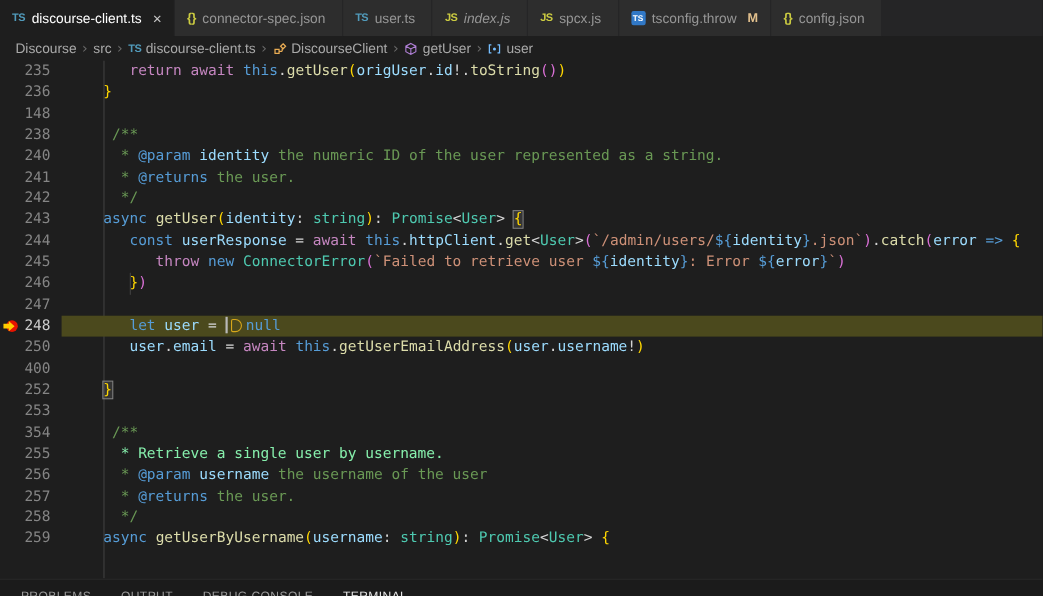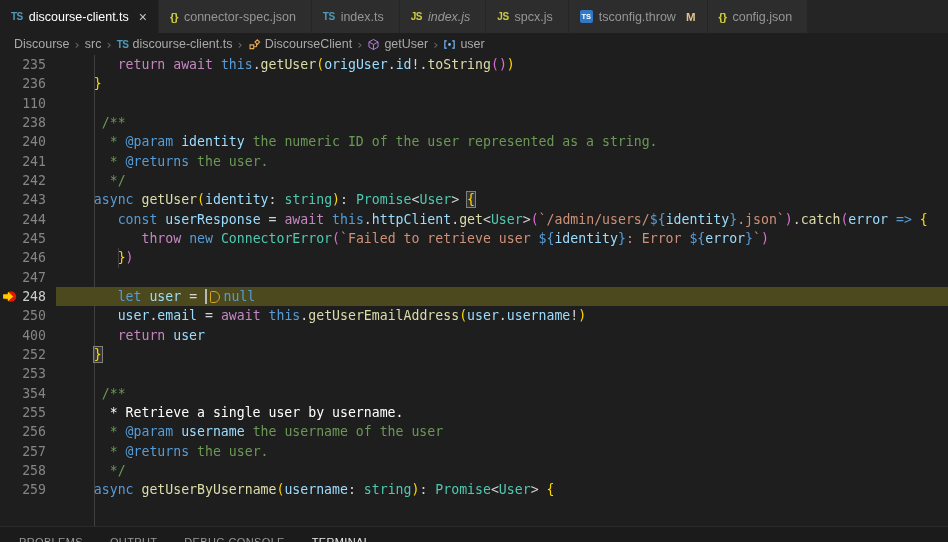--- a/index.html
+++ b/index.html
@@ -87,21 +87,21 @@
       <span class="fi fi-ts">TS</span>
       <span class="tab-label">discourse-client.ts</span>
       <span class="tab-close">×</span>
     </div>
     <div class="tab">
       <span class="fi fi-json">{}</span>
       <span class="tab-label">connector-spec.json</span>
     </div>
     <div class="tab">
       <span class="fi fi-ts">TS</span>
-      <span class="tab-label">index.ts</span>
+      <span class="tab-label">user.ts</span>
     </div>
     <div class="tab preview">
       <span class="fi fi-js">JS</span>
       <span class="tab-label">index.js</span>
     </div>
     <div class="tab">
       <span class="fi fi-js">JS</span>
       <span class="tab-label">spcx.js</span>
     </div>
     <div class="tab">
@@ -157,40 +157,40 @@
       </span>
       <span>user</span>
     </span>
   </div>
 <div class="editor" id="editor">
   <div class="guide" style="left:93.8px;top:0;height:471px;"></div>
   <div class="guide" style="left:117.6px;top:193px;height:20px;"></div>
   <div id="code">
       <div class="cl"><span class="ln">235</span><span class="ctext"><span style="color: rgb(212, 212, 212);">      </span><span style="color: rgb(197, 134, 192);">return</span><span style="color: rgb(212, 212, 212);"> </span><span style="color: rgb(197, 134, 192);">await</span><span style="color: rgb(212, 212, 212);"> </span><span style="color: rgb(86, 156, 214);">this</span><span style="color: rgb(212, 212, 212);">.</span><span style="color: rgb(220, 220, 170);">getUser</span><span style="color: rgb(255, 215, 0);">(</span><span style="color: rgb(156, 220, 254);">origUser</span><span style="color: rgb(212, 212, 212);">.</span><span style="color: rgb(156, 220, 254);">id</span><span style="color: rgb(212, 212, 212);">!.</span><span style="color: rgb(220, 220, 170);">toString</span><span style="color: rgb(218, 112, 214);">()</span><span style="color: rgb(255, 215, 0);">)</span></span></div>
       <div class="cl"><span class="ln">236</span><span class="ctext"><span style="color: rgb(212, 212, 212);">   </span><span style="color: rgb(255, 215, 0);">}</span></span></div>
-      <div class="cl"><span class="ln">110</span><span class="ctext"></span></div>
+      <div class="cl"><span class="ln">148</span><span class="ctext"></span></div>
       <div class="cl"><span class="ln">238</span><span class="ctext"><span style="color: rgb(106, 153, 85);">    /**</span></span></div>
       <div class="cl"><span class="ln">240</span><span class="ctext"><span style="color: rgb(106, 153, 85);">     * </span><span style="color: rgb(86, 156, 214);">@param</span><span style="color: rgb(106, 153, 85);"> </span><span style="color: rgb(156, 220, 254);">identity</span><span style="color: rgb(106, 153, 85);"> the numeric ID of the user represented as a string.</span></span></div>
       <div class="cl"><span class="ln">241</span><span class="ctext"><span style="color: rgb(106, 153, 85);">     * </span><span style="color: rgb(86, 156, 214);">@returns</span><span style="color: rgb(106, 153, 85);"> the user.</span></span></div>
       <div class="cl"><span class="ln">242</span><span class="ctext"><span style="color: rgb(106, 153, 85);">     */</span></span></div>
       <div class="cl"><span class="ln">243</span><span class="ctext"><span style="color: rgb(212, 212, 212);">   </span><span style="color: rgb(86, 156, 214);">async</span><span style="color: rgb(212, 212, 212);"> </span><span style="color: rgb(220, 220, 170);">getUser</span><span style="color: rgb(255, 215, 0);">(</span><span style="color: rgb(156, 220, 254);">identity</span><span style="color: rgb(212, 212, 212);">: </span><span style="color: rgb(78, 201, 176);">string</span><span style="color: rgb(255, 215, 0);">)</span><span style="color: rgb(212, 212, 212);">: </span><span style="color: rgb(78, 201, 176);">Promise</span><span style="color: rgb(212, 212, 212);">&lt;</span><span style="color: rgb(78, 201, 176);">User</span><span style="color: rgb(212, 212, 212);">&gt; </span><span class="bm" style="color: rgb(255, 215, 0);">{</span></span></div>
       <div class="cl"><span class="ln">244</span><span class="ctext"><span style="color: rgb(212, 212, 212);">      </span><span style="color: rgb(86, 156, 214);">const</span><span style="color: rgb(212, 212, 212);"> </span><span style="color: rgb(156, 220, 254);">userResponse</span><span style="color: rgb(212, 212, 212);"> = </span><span style="color: rgb(197, 134, 192);">await</span><span style="color: rgb(212, 212, 212);"> </span><span style="color: rgb(86, 156, 214);">this</span><span style="color: rgb(212, 212, 212);">.</span><span style="color: rgb(156, 220, 254);">httpClient</span><span style="color: rgb(212, 212, 212);">.</span><span style="color: rgb(220, 220, 170);">get</span><span style="color: rgb(212, 212, 212);">&lt;</span><span style="color: rgb(78, 201, 176);">User</span><span style="color: rgb(212, 212, 212);">&gt;</span><span style="color: rgb(218, 112, 214);">(</span><span style="color: rgb(206, 145, 120);">`/admin/users/</span><span style="color: rgb(86, 156, 214);">${</span><span style="color: rgb(156, 220, 254);">identity</span><span style="color: rgb(86, 156, 214);">}</span><span style="color: rgb(206, 145, 120);">.json`</span><span style="color: rgb(218, 112, 214);">)</span><span style="color: rgb(212, 212, 212);">.</span><span style="color: rgb(220, 220, 170);">catch</span><span style="color: rgb(218, 112, 214);">(</span><span style="color: rgb(156, 220, 254);">error</span><span style="color: rgb(212, 212, 212);"> </span><span style="color: rgb(86, 156, 214);">=&gt;</span><span style="color: rgb(212, 212, 212);"> </span><span style="color: rgb(255, 215, 0);">{</span></span></div>
       <div class="cl"><span class="ln">245</span><span class="ctext"><span style="color: rgb(212, 212, 212);">         </span><span style="color: rgb(197, 134, 192);">throw</span><span style="color: rgb(212, 212, 212);"> </span><span style="color: rgb(86, 156, 214);">new</span><span style="color: rgb(212, 212, 212);"> </span><span style="color: rgb(78, 201, 176);">ConnectorError</span><span style="color: rgb(218, 112, 214);">(</span><span style="color: rgb(206, 145, 120);">`Failed to retrieve user </span><span style="color: rgb(86, 156, 214);">${</span><span style="color: rgb(156, 220, 254);">identity</span><span style="color: rgb(86, 156, 214);">}</span><span style="color: rgb(206, 145, 120);">: Error </span><span style="color: rgb(86, 156, 214);">${</span><span style="color: rgb(156, 220, 254);">error</span><span style="color: rgb(86, 156, 214);">}</span><span style="color: rgb(206, 145, 120);">`</span><span style="color: rgb(218, 112, 214);">)</span></span></div>
       <div class="cl"><span class="ln">246</span><span class="ctext"><span style="color: rgb(212, 212, 212);">      </span><span style="color: rgb(255, 215, 0);">}</span><span style="color: rgb(218, 112, 214);">)</span></span></div>
       <div class="cl"><span class="ln">247</span><span class="ctext"></span></div>
       <div class="cl current"><div class="hl"></div><span class="gicon"><svg width="15" height="15" viewBox="0 0 16 16">
             <circle cx="9.5" cy="8" r="5.6" fill="#e51400"></circle>
             <path d="M1.2 5.6 h5.2 V3 L12 8 L6.4 13 V10.4 H1.2 Z" fill="#ffcc00"></path>
           </svg></span><span class="ln">248</span><span class="ctext"><span style="color: rgb(212, 212, 212);">      </span><span style="color: rgb(86, 156, 214);">let</span><span style="color: rgb(212, 212, 212);"> </span><span style="color: rgb(156, 220, 254);">user</span><span style="color: rgb(212, 212, 212);"> = </span><span class="cursor"></span><span class="dicon"></span><span style="color: rgb(86, 156, 214);">null</span></span></div>
       <div class="cl"><span class="ln">250</span><span class="ctext"><span style="color: rgb(212, 212, 212);">      </span><span style="color: rgb(156, 220, 254);">user</span><span style="color: rgb(212, 212, 212);">.</span><span style="color: rgb(156, 220, 254);">email</span><span style="color: rgb(212, 212, 212);"> = </span><span style="color: rgb(197, 134, 192);">await</span><span style="color: rgb(212, 212, 212);"> </span><span style="color: rgb(86, 156, 214);">this</span><span style="color: rgb(212, 212, 212);">.</span><span style="color: rgb(220, 220, 170);">getUserEmailAddress</span><span style="color: rgb(255, 215, 0);">(</span><span style="color: rgb(156, 220, 254);">user</span><span style="color: rgb(212, 212, 212);">.</span><span style="color: rgb(156, 220, 254);">username</span><span style="color: rgb(212, 212, 212);">!</span><span style="color: rgb(255, 215, 0);">)</span></span></div>
-      <div class="cl"><span class="ln">400</span><span class="ctext"><span style="color: rgb(212, 212, 212);">      </span><span style="color: rgb(197, 134, 192);">return</span><span style="color: rgb(212, 212, 212);"> </span><span style="color: rgb(156, 220, 254);">user</span></span></div>
+      <div class="cl"><span class="ln">400</span></div>
       <div class="cl"><span class="ln">252</span><span class="ctext"><span style="color: rgb(212, 212, 212);">   </span><span class="bm" style="color: rgb(255, 215, 0);">}</span></span></div>
       <div class="cl"><span class="ln">253</span><span class="ctext"></span></div>
       <div class="cl"><span class="ln">354</span><span class="ctext"><span style="color: rgb(106, 153, 85);">    /**</span></span></div>
-      <div class="cl"><span class="ln">255</span><span class="ctext"><span style="color: #ffffff;">     * Retrieve a single user by username.</span></span></div>
+      <div class="cl"><span class="ln">255</span><span class="ctext"><span style="color: #86efac;">     * Retrieve a single user by username.</span></span></div>
       <div class="cl"><span class="ln">256</span><span class="ctext"><span style="color: rgb(106, 153, 85);">     * </span><span style="color: rgb(86, 156, 214);">@param</span><span style="color: rgb(106, 153, 85);"> </span><span style="color: rgb(156, 220, 254);">username</span><span style="color: rgb(106, 153, 85);"> the username of the user</span></span></div>
       <div class="cl"><span class="ln">257</span><span class="ctext"><span style="color: rgb(106, 153, 85);">     * </span><span style="color: rgb(86, 156, 214);">@returns</span><span style="color: rgb(106, 153, 85);"> the user.</span></span></div>
       <div class="cl"><span class="ln">258</span><span class="ctext"><span style="color: rgb(106, 153, 85);">     */</span></span></div>
       <div class="cl"><span class="ln">259</span><span class="ctext"><span style="color: rgb(212, 212, 212);">   </span><span style="color: rgb(86, 156, 214);">async</span><span style="color: rgb(212, 212, 212);"> </span><span style="color: rgb(220, 220, 170);">getUserByUsername</span><span style="color: rgb(255, 215, 0);">(</span><span style="color: rgb(156, 220, 254);">username</span><span style="color: rgb(212, 212, 212);">: </span><span style="color: rgb(78, 201, 176);">string</span><span style="color: rgb(255, 215, 0);">)</span><span style="color: rgb(212, 212, 212);">: </span><span style="color: rgb(78, 201, 176);">Promise</span><span style="color: rgb(212, 212, 212);">&lt;</span><span style="color: rgb(78, 201, 176);">User</span><span style="color: rgb(212, 212, 212);">&gt; </span><span style="color: rgb(255, 215, 0);">{</span></span></div>
     </div>
 </div>
 <div class="panel">
   <div class="panel-tabs" id="paneltabs">
       <span class="panel-tab">PROBLEMS</span>
       <span class="panel-tab">OUTPUT</span>

